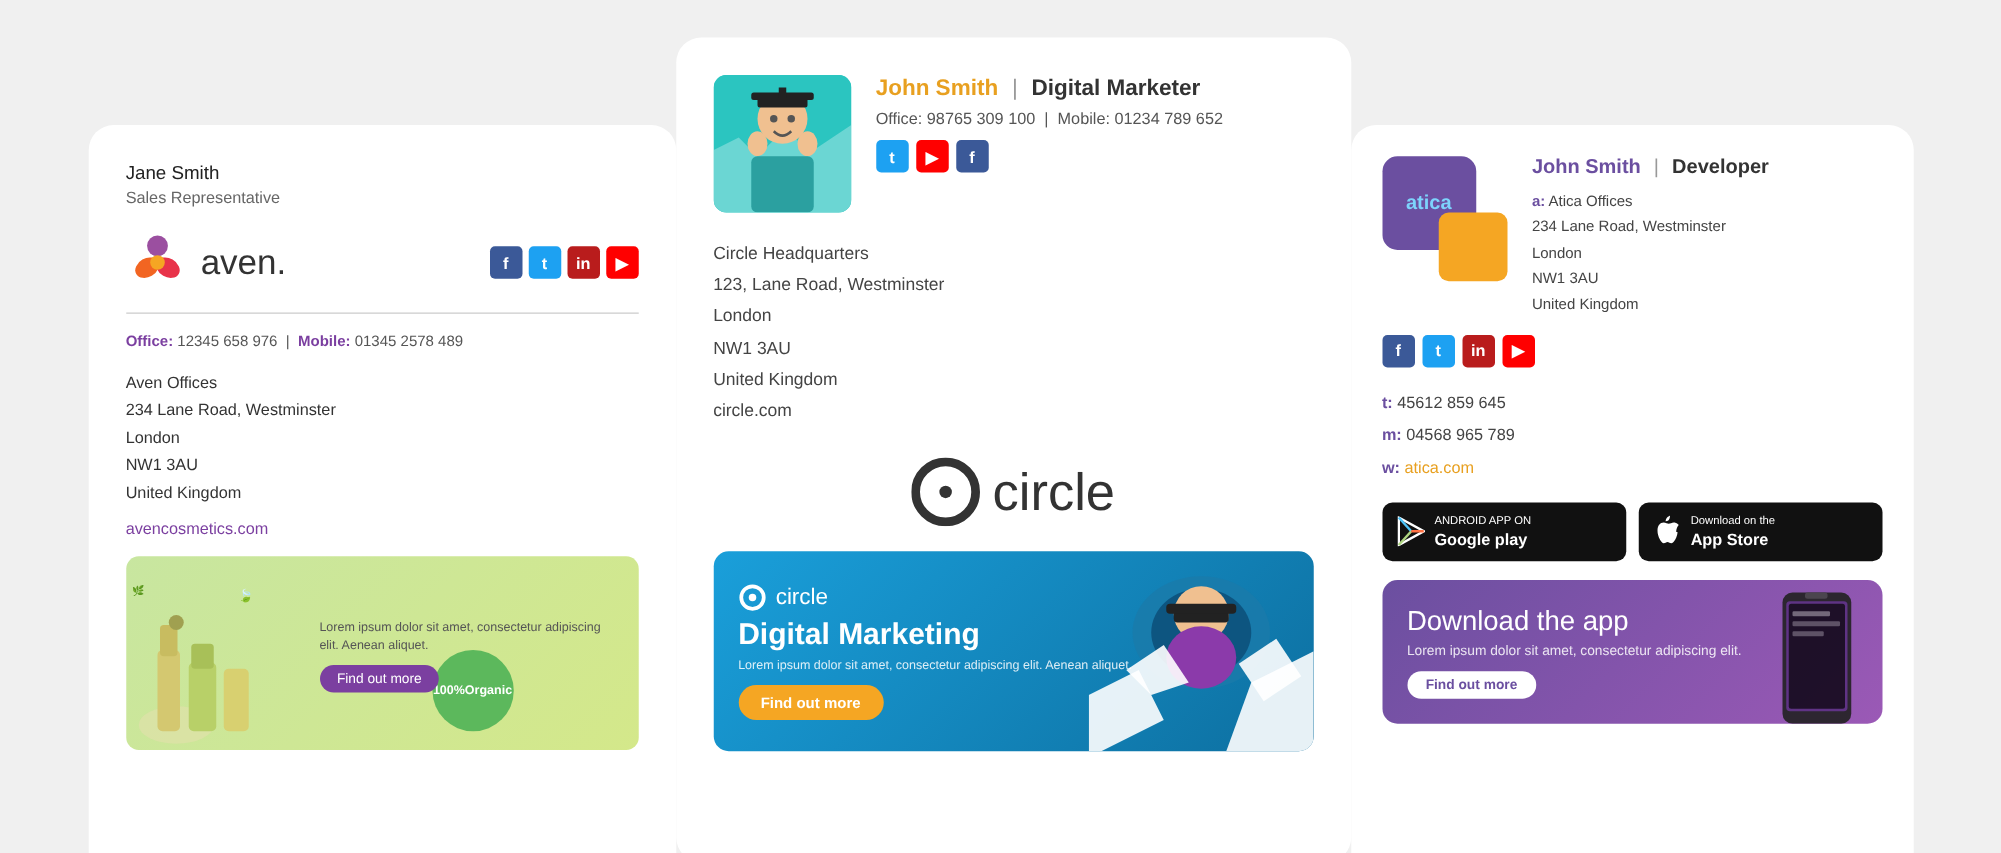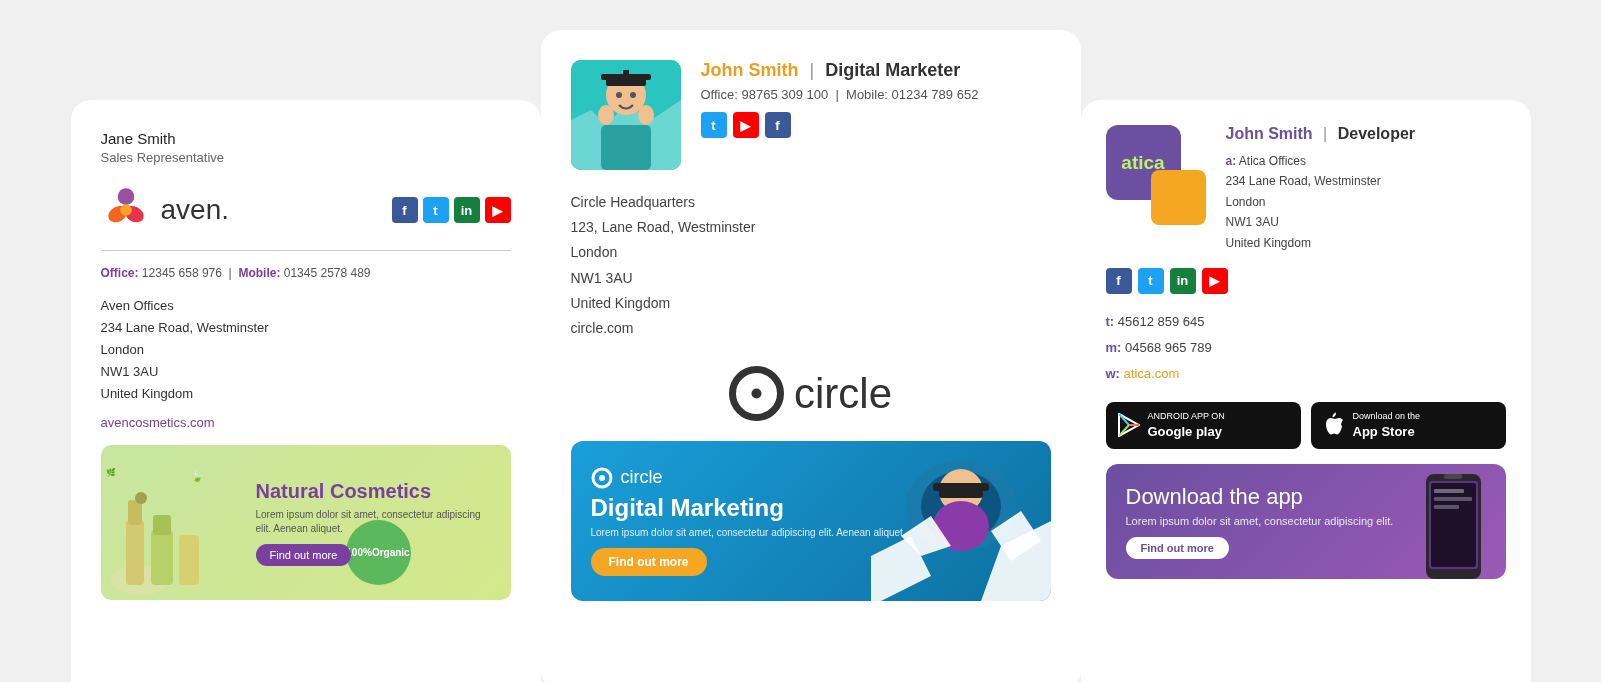--- a/index.html
+++ b/index.html
@@ -79,21 +79,21 @@
       border-radius: 4px;
       display: flex;
       align-items: center;
       justify-content: center;
       color: white;
       font-size: 13px;
       font-weight: bold;
     }
     .si-fb { background: #3b5998; }
     .si-tw { background: #1da1f2; }
-    .si-li { background: #15803d; }
+    .si-li { background: #b91c1c; }
     .si-yt { background: #ff0000; }
     .contact-line {
       margin-top: 15px;
       font-size: 12px;
       color: #555;
     }
     .contact-line .label {
       color: #7b3fa0;
       font-weight: bold;
     }
@@ -307,22 +307,22 @@
     .atica-square-orange {
       position: absolute;
       width: 55px;
       height: 55px;
       background: #f5a623;
       border-radius: 8px;
       bottom: 0;
       right: 0;
     }
     .atica-logo-text {
-      color: #bef264;
-      font-size: 19px;
+      color: #7dd3fc;
+      font-size: 16px;
       font-weight: bold;
     }
     .right-info {
       flex: 1;
     }
     .right-name-line {
       font-size: 16px;
       color: #333;
     }
     .right-name-colored {
@@ -474,21 +474,20 @@
         <rect x="25" y="60" width="18" height="65" rx="4" fill="#d4c870"></rect>
         <rect x="27" y="40" width="14" height="25" rx="3" fill="#c8bc60"></rect>
         <rect x="50" y="70" width="22" height="55" rx="4" fill="#b8d068"></rect>
         <rect x="52" y="55" width="18" height="20" rx="3" fill="#a8c058"></rect>
         <rect x="78" y="75" width="20" height="50" rx="4" fill="#d8d070"></rect>
         <circle cx="40" cy="38" r="6" fill="#a0a050"></circle>
         <text x="5" y="15" font-size="8" fill="#4a7a20">🌿</text>
         <text x="90" y="20" font-size="10" fill="#4a7a20">🍃</text>
       </svg>
       <div class="banner-left-text" style="padding-left: 140px;">
-        <div class="banner-title">Natural Cosmetics</div>
         <div class="banner-desc">Lorem ipsum dolor sit amet, consectetur adipiscing elit. Aenean aliquet.</div>
         <div class="banner-btn">Find out more</div>
       </div>
       <div class="banner-organic">
         <span>100%</span>
         <span>Organic</span>
       </div>
     </div>
   </div>
 

